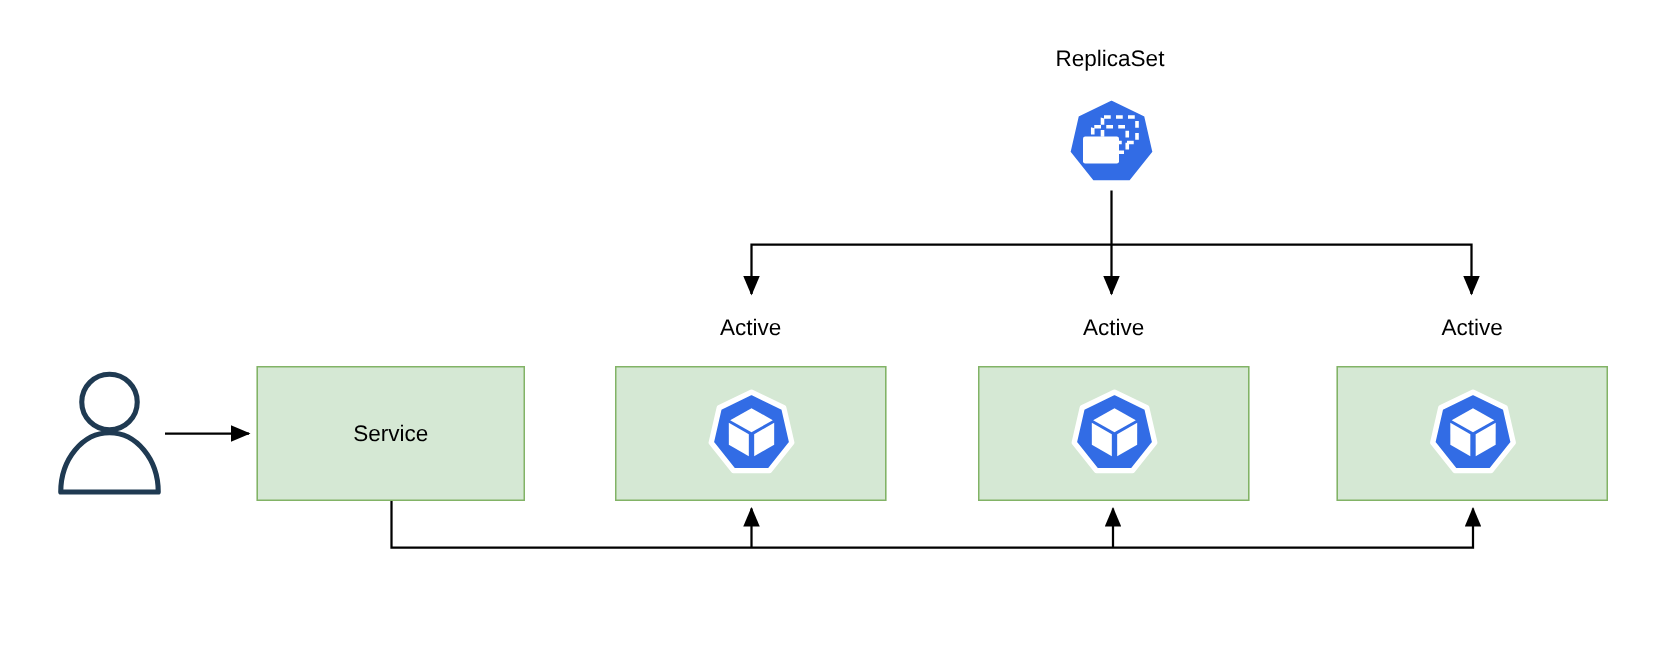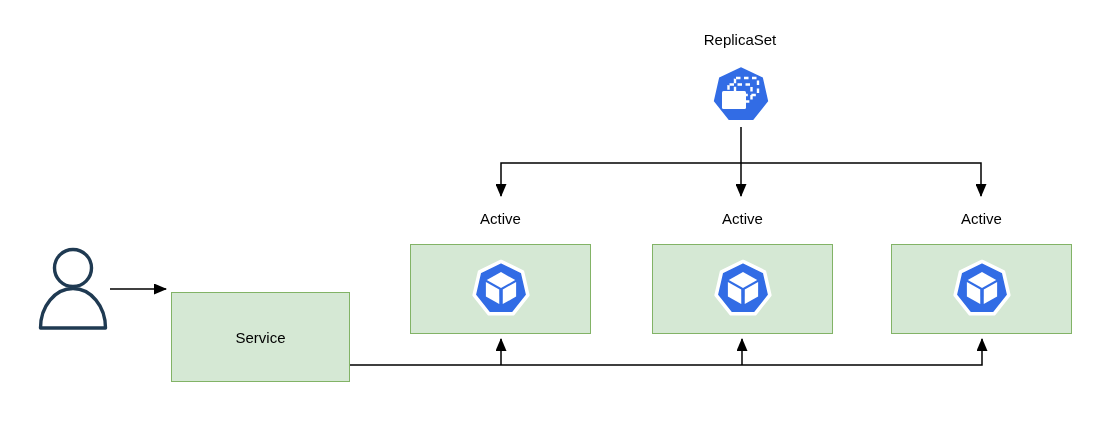--- a/index.html
+++ b/index.html
@@ -26,21 +26,21 @@
   }
   .node-box {
     position: absolute;
     box-sizing: border-box;
     border: 1.4px solid #82b366;
     background: #d5e8d4;
     display: flex;
     align-items: center;
     justify-content: center;
   }
-  .service-box { left: 171px; top: 244px; width: 179px; height: 90px; margin-top: 48px; }
+  .service-box { left: 171px; top: 244px; width: 179px; height: 90px; }
   .pod-box { top: 244px; width: 181px; height: 90px; }
   .pod-box-1 { left: 410px; }
   .pod-box-2 { left: 652px; }
   .pod-box-3 { left: 891px; }
   .connector-layer {
     position: absolute;
     left: 0; top: 0;
     width: 1109px; height: 441px;
     pointer-events: none;
   }

